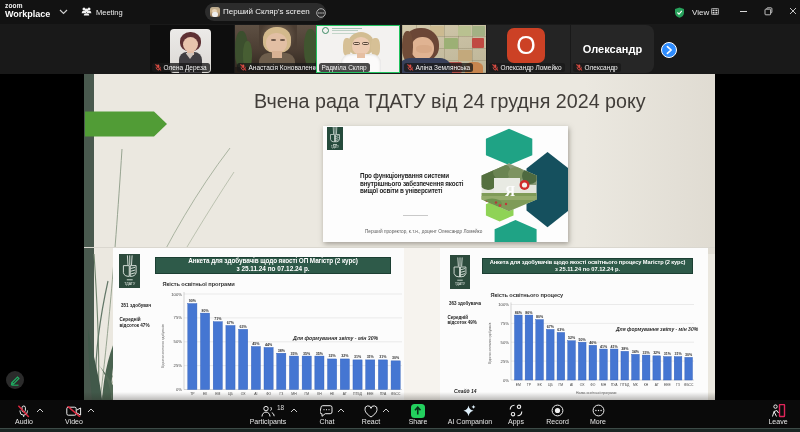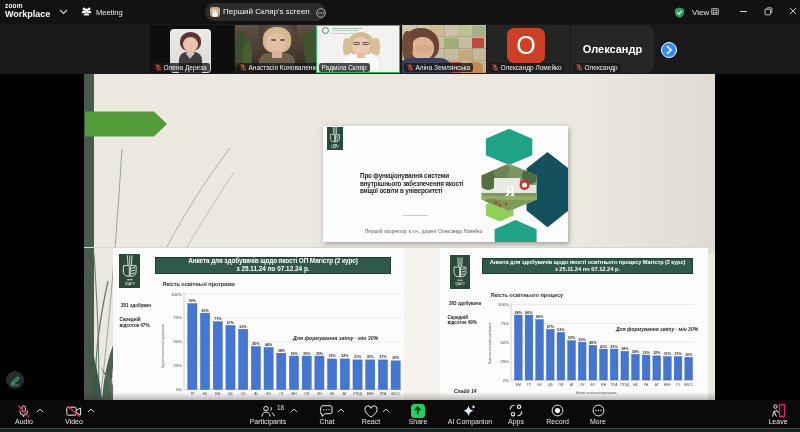--- a/index.html
+++ b/index.html
@@ -193,20 +193,21 @@
   <path d="M8,326 C 6,300 4,280 4,255 C 10,285 16,305 18,326 Z" fill="#41594a" stroke="none"></path>
   <path d="M18,326 C 20,298 26,274 36,256 C 30,282 26,306 28,326 Z" fill="#4a6350" stroke="none"></path>
   <path d="M28,326 C 26,312 22,300 14,290 C 24,302 32,314 35,326 Z" fill="#546b57" stroke="none"></path>
  </g>
 </svg>
 
 <svg class="abs" style="left:84px;top:110px;" width="84" height="28" viewBox="0 0 84 28">
  <polygon points="1,1.5 70,1.5 83,14 70,26.5 1,26.5" fill="#519c36"></polygon>
 </svg>
 
+<div class="abs" style="left:254px;top:89.5px;width:400px;font-size:19.7px;color:#413d39;white-space:nowrap;">Вчена рада ТДАТУ від 24 грудня 2024 року</div>
 
 <div class="abs" style="left:323px;top:126px;width:245px;height:116px;background:#fdfdfd;box-shadow:1px 2px 5px rgba(90,85,75,.5);overflow:hidden;">
  <div class="abs" style="left:3.5px;top:1px;width:16px;height:23px;background:#254b3c;">
   <svg width="16" height="23" viewBox="0 0 16 23">
    <g stroke="#e8efe9" stroke-width="0.7" fill="none">
     <line x1="8" y1="0" x2="8" y2="7"></line>
             <line x1="6.2" y1="0" x2="6.6" y2="7"></line>
             <line x1="9.8" y1="0" x2="9.4" y2="7"></line>
     <path d="M3.5,7.5 h4 v7.5 a4,3 0 0 1 -4,-2.6 z"></path>
     <path d="M12.5,7.5 h-4 v7.5 a4,3 0 0 0 4,-2.6 z"></path>

